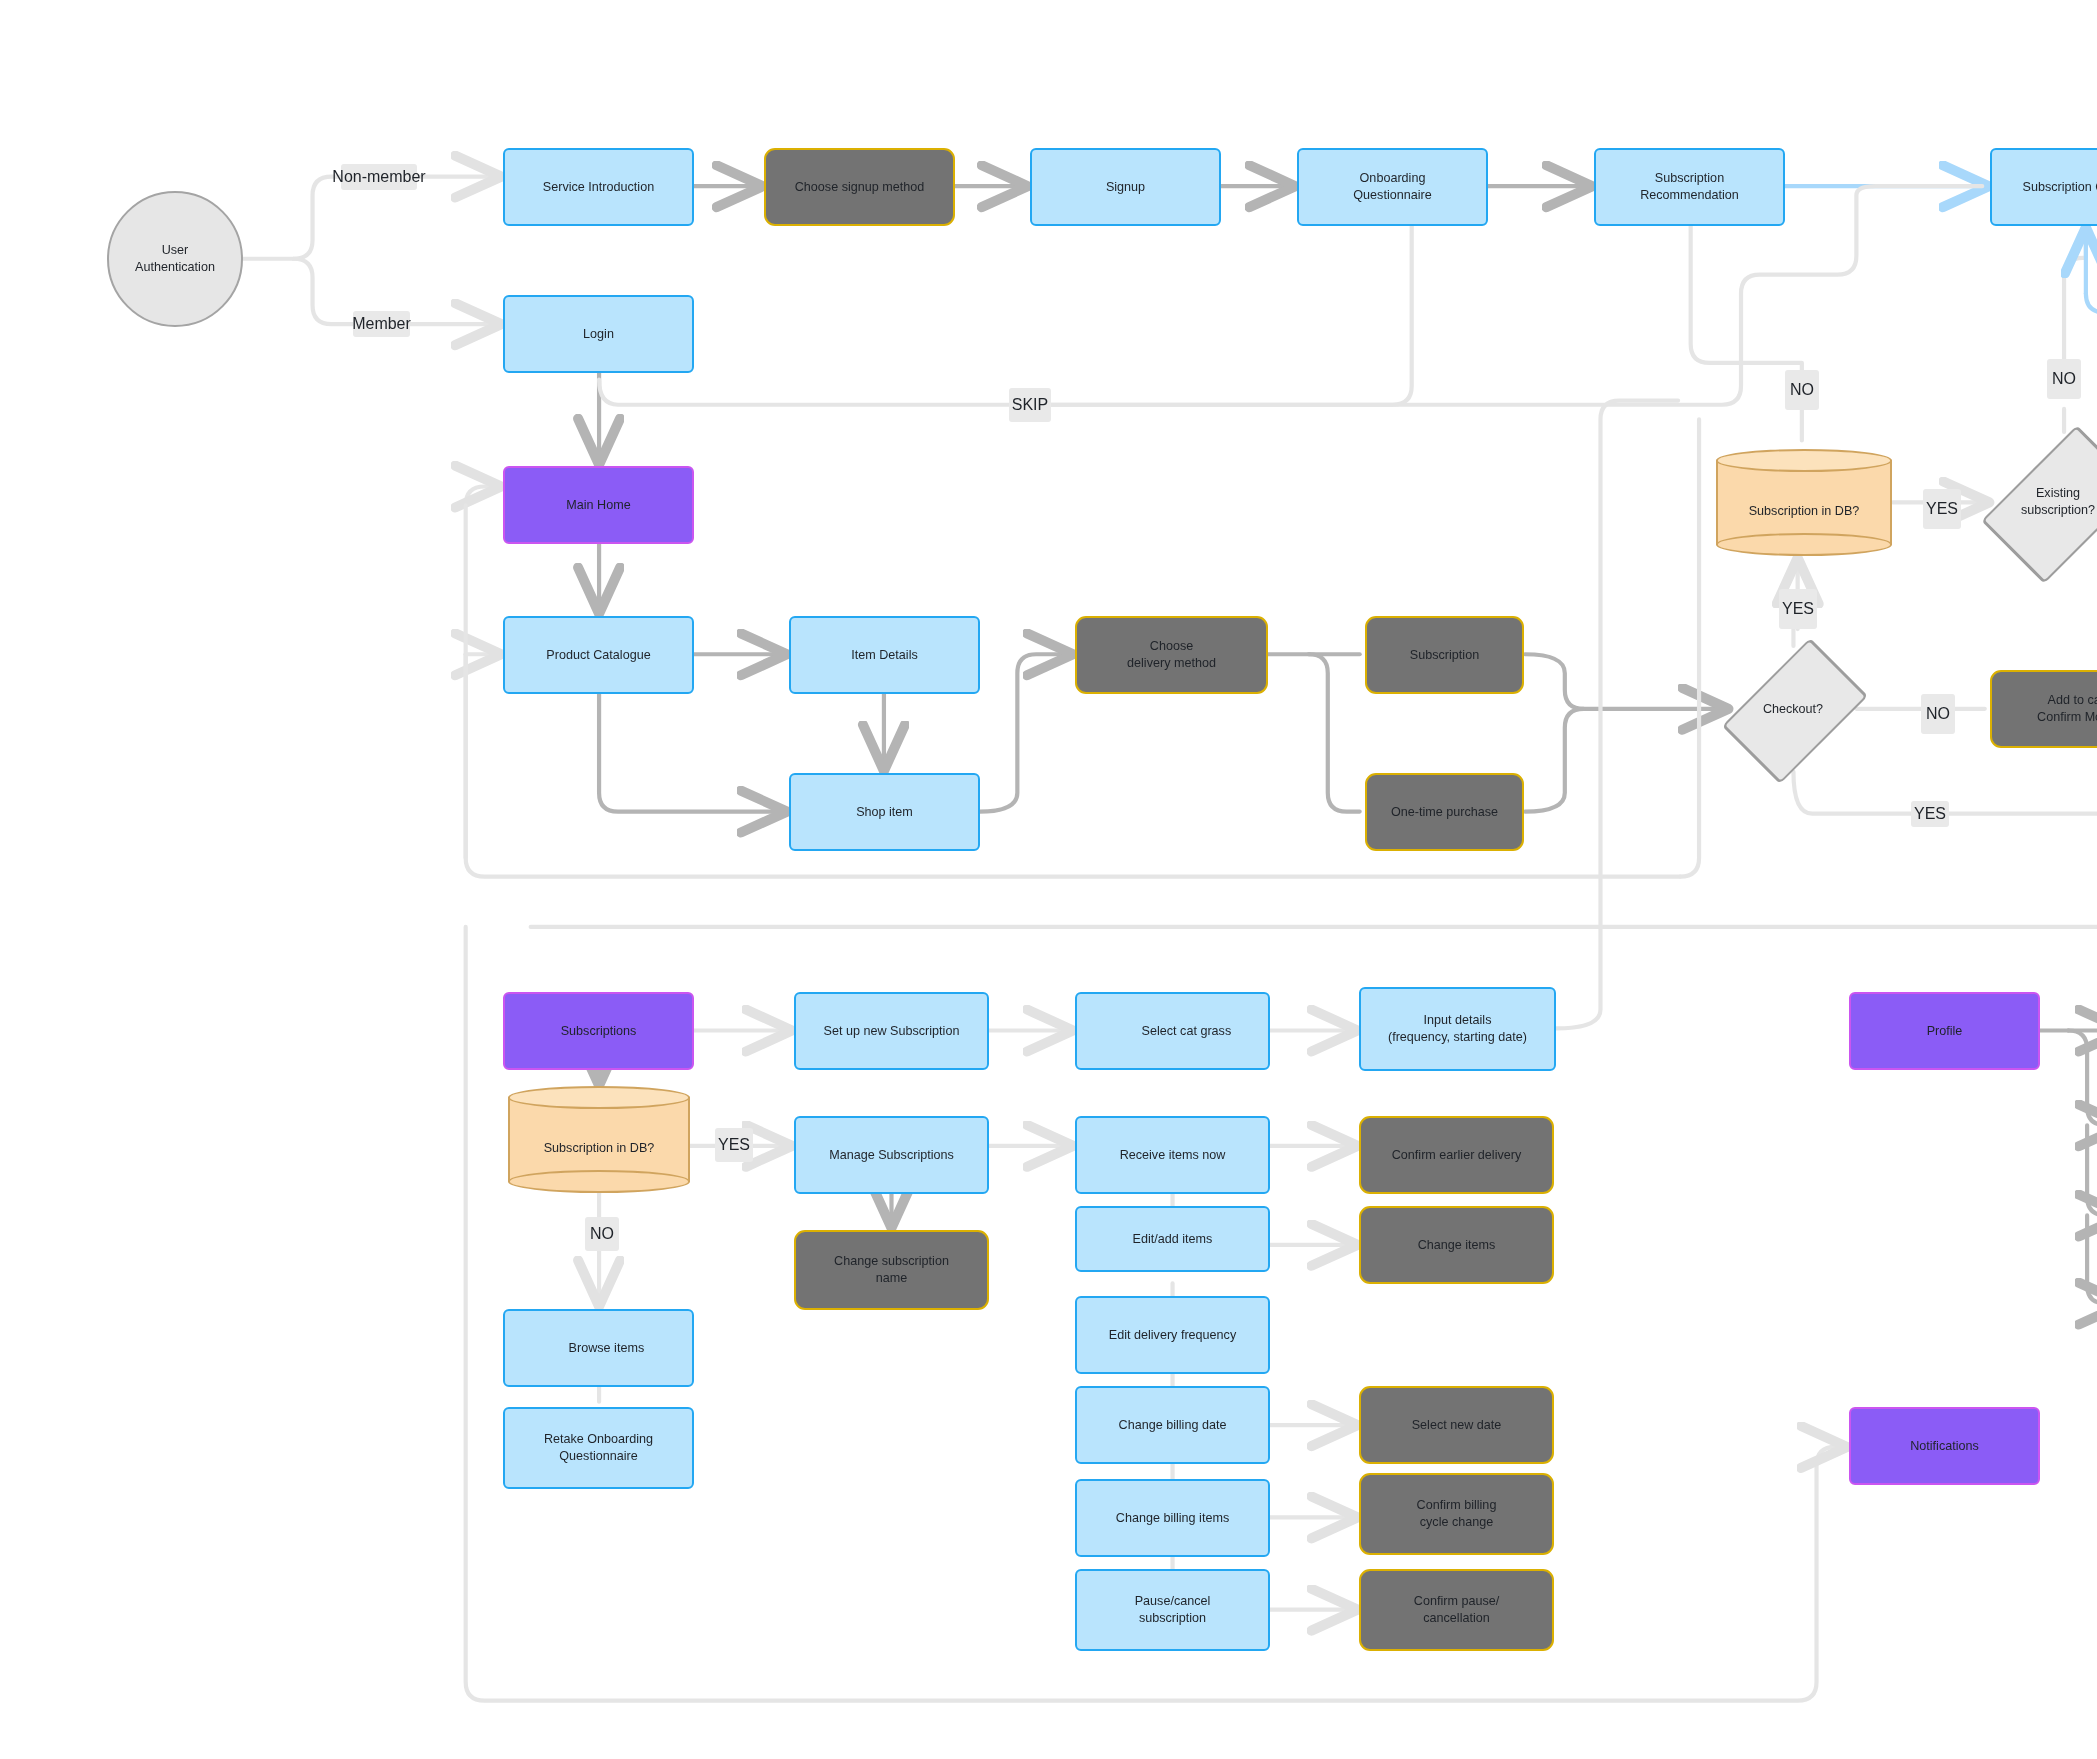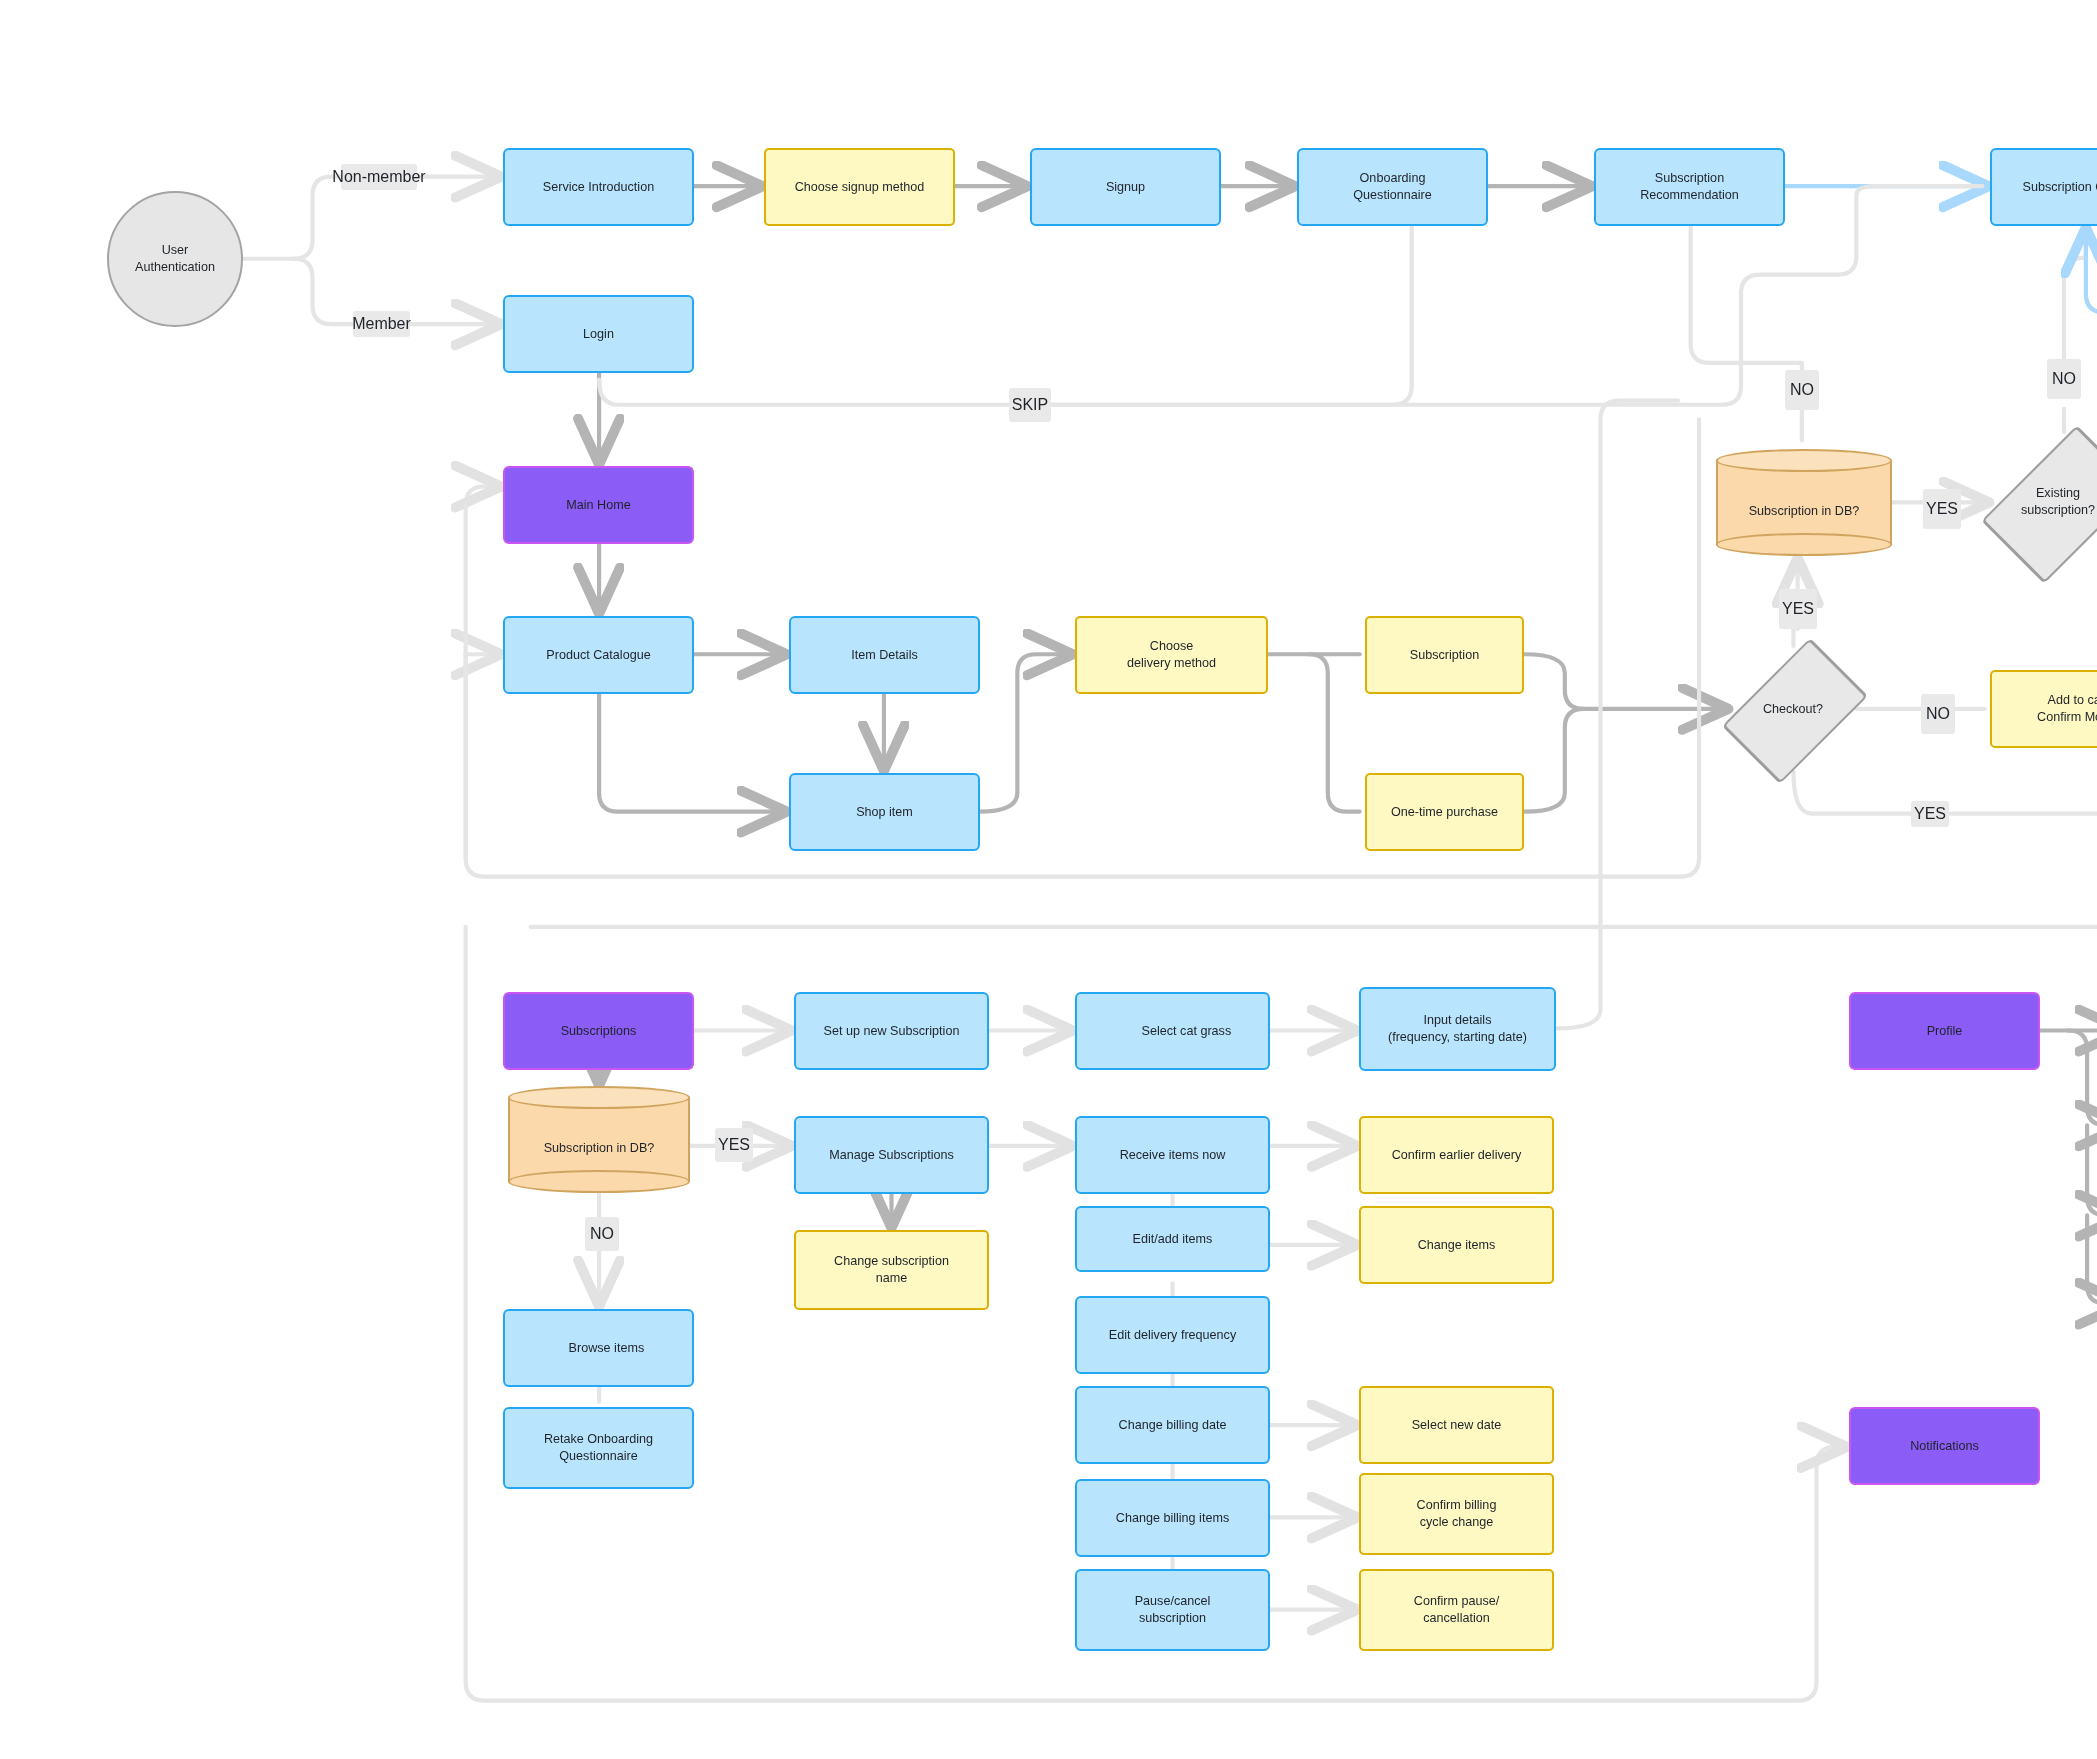--- a/index.html
+++ b/index.html
@@ -34,23 +34,23 @@
     border-radius:5.9px;
   }
   
   .n-hub{
     background:#8b5cf6;
     border:2.9px solid #cb55f0;
     border-radius:5.9px;
   }
   
   .n-modal{
-    background:#fef9c3;
+    background:#737373;
     border:2.9px solid #dbb002;
-    border-radius:5px;
+    border-radius:11px;
   }
   
   .n-diamond{
     background:transparent;
     border:none;
   }
   .n-diamond .dia-shape{
     position:absolute;
     left:0;top:0;right:0;bottom:0;
     background:#e8e8e8;

